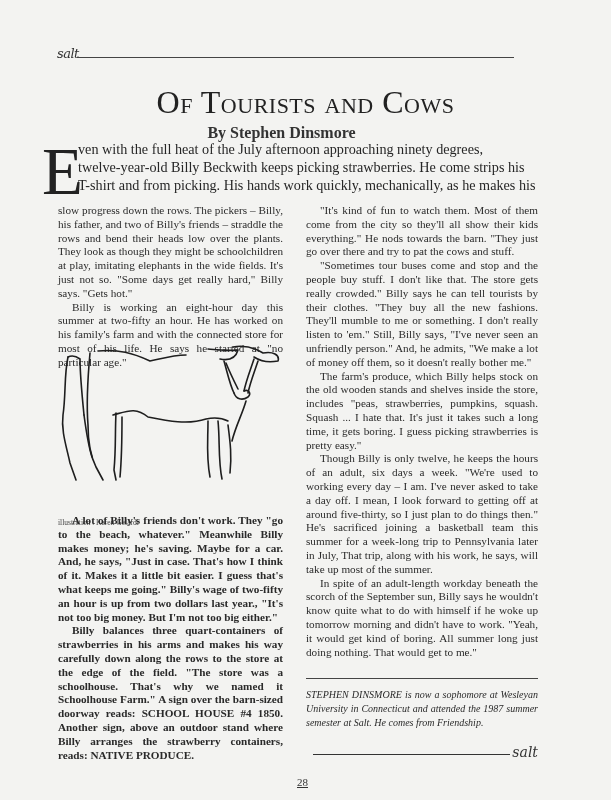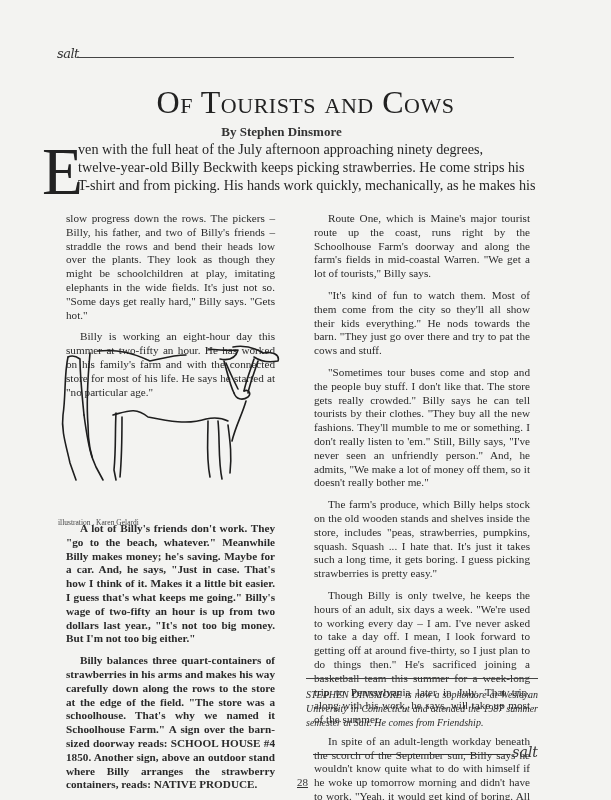--- a/index.html
+++ b/index.html
@@ -15,31 +15,31 @@
   
   .top-rule { position: absolute; left: 57px; top: 50px; width: 399px; height: 12px; }
   .top-rule .logo { position: absolute; left: 0; top: -4px; font-style: italic; font-size: 13px; letter-spacing: -0.5px; color: #333; font-family: "DejaVu Serif", serif; }
   .top-rule .line { position: absolute; left: 20px; right: 0; top: 7px; border-top: 1.2px solid #444; width: 437px; }
 
   .title {
     position: absolute; left: 0; width: 611px; top: 70px; text-align: center;
     font-size: 32px; font-variant: small-caps; letter-spacing: 0.5px; color: #222;
     font-family: "Liberation Serif", serif; line-height: 1; margin-top: 16px;
   }
-  .byline { position: absolute; left: 0; width: 563px; top: 124px; text-align: center; font-size: 13px; font-weight: bold; color: #333; }
+  .byline { position: absolute; left: 0; width: 563px; top: 124px; text-align: center; font-size: 16px; font-weight: bold; color: #333; }
 
   .lead { position: absolute; left: 42px; top: 140px; width: 523px; }
   .dropcap { position: absolute; left: 0; top: -2px; font-size: 67px; line-height: 1; color: #222; }
   .lead-lines { position: absolute; left: 36px; top: 0; width: 487px; font-size: 14.2px; line-height: 18px; text-align: justify; }
   .lead-lines div { white-space: nowrap; }
 
   .col { position: absolute; font-size: 11.2px; line-height: 13.8px; text-align: justify; color: #2a2a2a; }
   .col-left { left: 58px; top: 204px; width: 225px; }
   .col-right { left: 306px; top: 204px; width: 232px; }
-  .col p { margin: 8px; text-indent: 14px; }
+  .col p { margin: 0; text-indent: 14px; }
   .col p.noindent { text-indent: 0; }
 
   .illus { position: absolute; left: 58px; top: 345px; width: 225px; height: 145px; }
   .caption { position: absolute; left: 58px; top: 518px; width: 225px; font-size: 7.5px; color: #444; }
   .col-left2 { left: 58px; top: 514px; width: 225px; font-weight: bold; }
 
   .bio-rule { position: absolute; left: 306px; top: 678px; width: 232px; border-top: 1.2px solid #444; }
   .bio { position: absolute; left: 306px; top: 688px; width: 232px; font-size: 10px; line-height: 13.8px; font-style: italic; text-align: justify; color: #2a2a2a; }
   .end-rule { position: absolute; left: 313px; top: 746px; width: 225px; height: 14px; }
   .end-rule .line { position: absolute; left: 0; right: 28px; top: 8px; border-top: 1.4px solid #333; }
@@ -96,21 +96,20 @@
     <path d="M170 80 C172 96, 174 110, 172 128"></path>
   </svg>
   <div class="caption">illustration . Karen Gelardi</div>
 
   <div class="col col-left2">
     <p>A lot of Billy's friends don't work. They "go to the beach, whatever." Meanwhile Billy makes money; he's saving. Maybe for a car. And, he says, "Just in case. That's how I think of it. Makes it a little bit easier. I guess that's what keeps me going." Billy's wage of two-fifty an hour is up from two dollars last year., "It's not too big money. But I'm not too big either."</p>
     <p>Billy balances three quart-containers of strawberries in his arms and makes his way carefully down along the rows to the store at the edge of the field. "The store was a schoolhouse. That's why we named it Schoolhouse Farm." A sign over the barn-sized doorway reads: SCHOOL HOUSE #4 1850. Another sign, above an outdoor stand where Billy arranges the strawberry containers, reads: NATIVE PRODUCE.</p>
   </div>
 
   <div class="col col-right">
-    <p>Route One, which is Maine's major tourist route up the coast, runs right by the Schoolhouse Farm's doorway and along the farm's fields in mid-coastal Warren. "We get a lot of tourists," Billy says.</p>
     <p>"It's kind of fun to watch them. Most of them come from the city so they'll all show their kids everything." He nods towards the barn. "They just go over there and try to pat the cows and stuff.</p>
     <p>"Sometimes tour buses come and stop and the people buy stuff. I don't like that. The store gets really crowded." Billy says he can tell tourists by their clothes. "They buy all the new fashions. They'll mumble to me or something. I don't really listen to 'em." Still, Billy says, "I've never seen an unfriendly person." And, he admits, "We make a lot of money off them, so it doesn't really bother me."</p>
     <p>The farm's produce, which Billy helps stock on the old wooden stands and shelves inside the store, includes "peas, strawberries, pumpkins, squash. Squash ... I hate that. It's just it takes such a long time, it gets boring. I guess picking strawberries is pretty easy."</p>
     <p>Though Billy is only twelve, he keeps the hours of an adult, six days a week. "We're used to working every day – I am. I've never asked to take a day off. I mean, I look forward to getting off at around five-thirty, so I just plan to do things then." He's sacrificed joining a basketball team this summer for a week-long trip to Pennsylvania later in July, That trip, along with his work, he says, will take up most of the summer.</p>
     <p>In spite of an adult-length workday beneath the scorch of the September sun, Billy says he wouldn't know quite what to do with himself if he woke up tomorrow morning and didn't have to work. "Yeah, it would get kind of boring. All summer long just doing nothing. That would get to me."</p>
   </div>
 
   <div class="bio-rule"></div>
   <div class="bio">STEPHEN DINSMORE is now a sophomore at Wesleyan University in Connecticut and attended the 1987 summer semester at Salt. He comes from Friendship.</div>
 

